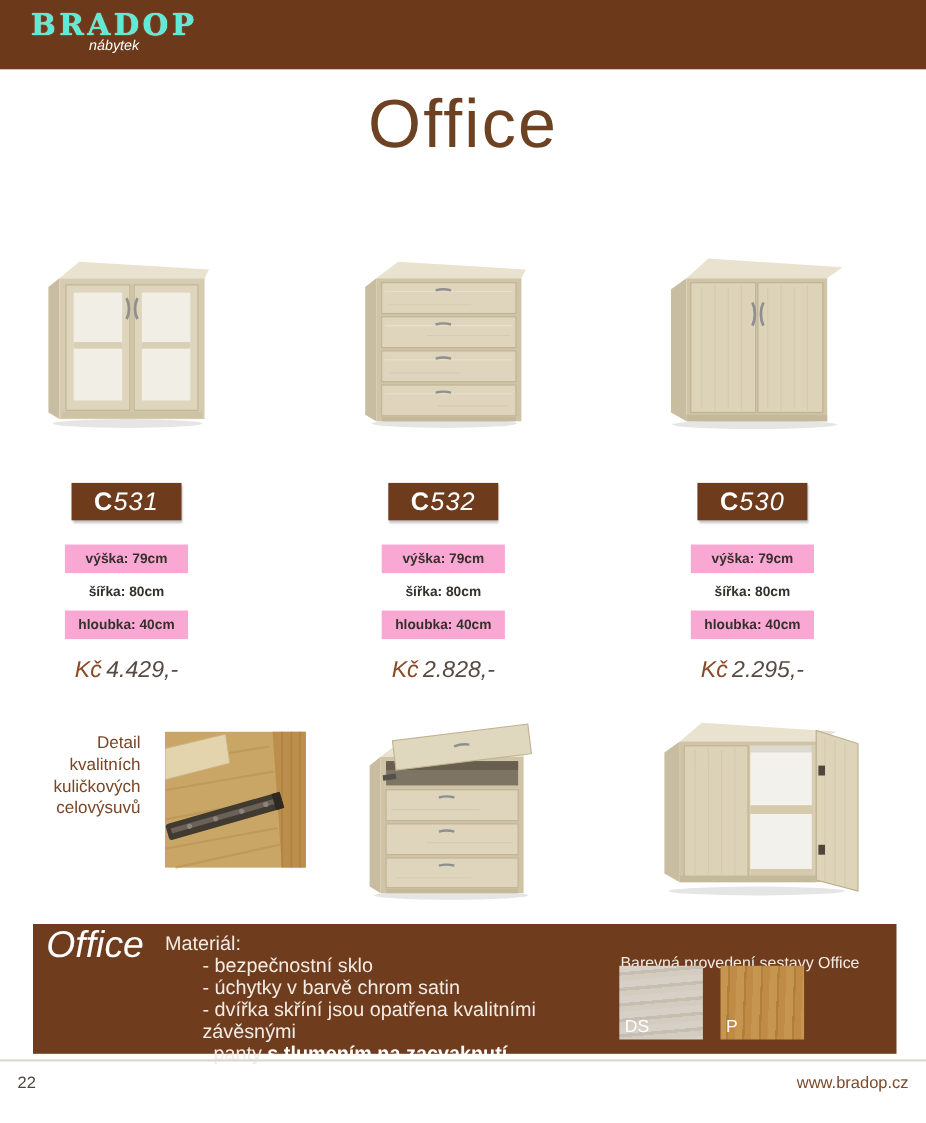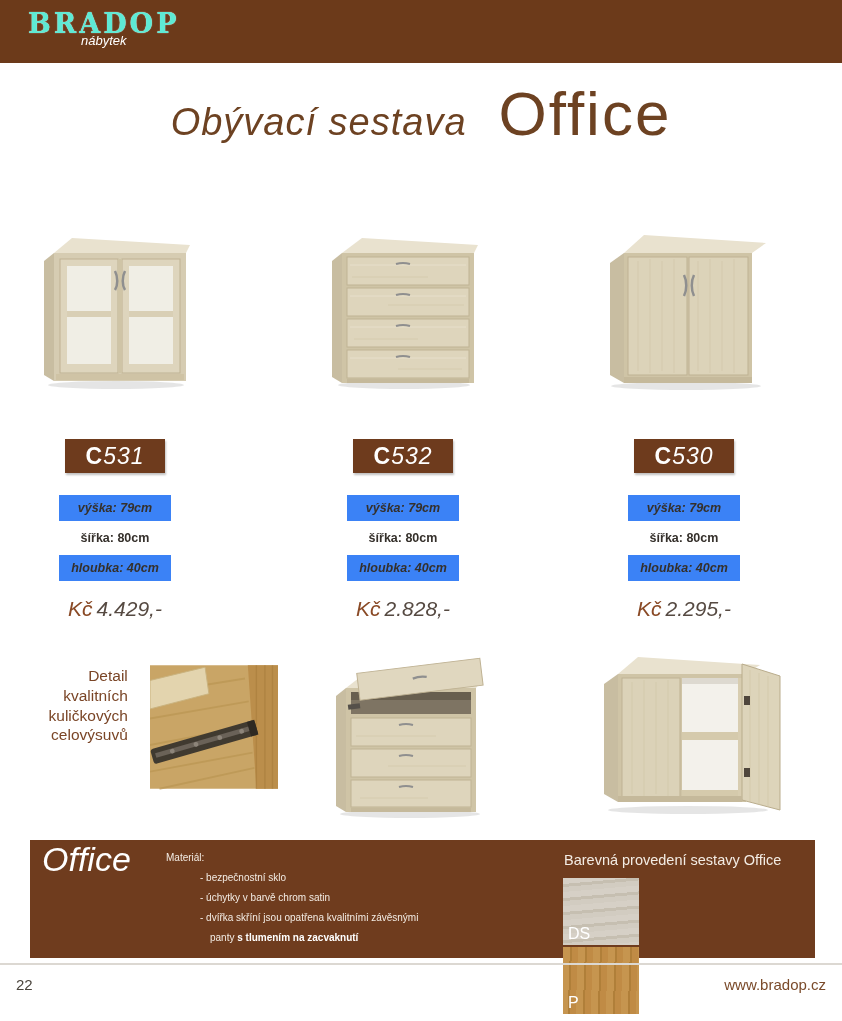--- a/index.html
+++ b/index.html
@@ -18,39 +18,39 @@
   .title-name{font-size:62px;color:#6d4222;letter-spacing:2px;}
   
   .col{position:absolute;top:233px;width:200px;text-align:center;}
   .col1{left:15px;} .col2{left:303px;} .col3{left:584px;}
   .img-box{height:158px;display:flex;align-items:flex-end;justify-content:center;overflow:visible;}
   .code-box{width:100px;height:34px;margin:48px auto 0;background:#6e3b1d;color:#fff;
     display:flex;align-items:center;justify-content:center;box-shadow:1px 2px 2px rgba(0,0,0,.25);}
   .code-c{font-weight:bold;font-size:23px;}
   .code-n{font-size:23px;font-style:italic;font-weight:400;margin-left:1px;letter-spacing:1px;}
   .spec{width:112px;margin:4px auto 0;padding:6px 0;font-size:12.5px;color:#35302b;font-weight:bold;}
-  .spec-alt{background:#3b82f6;font-style:italic;}
+  .spec-alt{background:#f9a8d4;}
   .spec-first{margin-top:22px;}
   .price{margin-top:16px;font-size:21px;font-style:italic;}
   .kc{color:#8a4a26;font-weight:normal;}
   .val{color:#564a42;font-weight:300;margin-left:4px;}
   
   .detail-block{position:absolute;left:48px;top:662px;width:230px;display:flex;gap:22px;}
   .detail-caption{width:84px;text-align:right;color:#7a4526;font-size:15.5px;line-height:1.28;padding-top:4px;}
   .chest-open{position:absolute;left:332px;top:652px;}
   .cabinet-open{position:absolute;left:598px;top:652px;}
   
   .series-footer{position:absolute;left:30px;top:840px;width:785px;height:118px;background:#6f3c1e;color:#fff;}
   .series-name{position:absolute;left:12px;top:0px;font-size:34px;font-style:italic;color:#fff;}
-  .material{position:absolute;left:136px;top:8px;width:400px;font-size:10px;line-height:20px;color:#f3ece4;}
+  .material{position:absolute;left:120px;top:8px;width:400px;font-size:18px;line-height:20px;color:#f3ece4;}
   .material-items{padding-left:34px;}
   .material-last{padding-left:44px;}
   .material-last b{font-weight:bold;color:#fff;}
-  .colors-title{position:absolute;left:534px;top:12px;font-size:14.5px;color:#f3ece4;}
-  .swatch-row{position:absolute;left:533px;top:38px;display:flex;gap:2px;flex-direction:column;}
+  .colors-title{position:absolute;left:534px;top:28px;font-size:14.5px;color:#f3ece4;}
+  .swatch-row{position:absolute;left:533px;top:38px;display:flex;gap:16px;}
   .swatch{width:76px;height:67px;position:relative;}
   .swatch-ds{background:repeating-linear-gradient(175deg,#d6d0c6 0 6px,#c6bfb1 6px 9px,#d2ccc1 9px 14px);}
   .swatch-db{background:repeating-linear-gradient(178deg,#cbbc9b 0 5px,#b5a37c 5px 8px,#c3b392 8px 13px);}
   .swatch-p{background:repeating-linear-gradient(92deg,#c6954f 0 7px,#b07f39 7px 9px,#c08b45 9px 15px);}
   .swatch-label{position:absolute;left:5px;bottom:2px;color:#fff;font-size:16px;}
   
   .bottom-line{position:absolute;left:0;top:963px;width:842px;height:2px;background:#dcd8d2;}
   .page-num{position:absolute;left:16px;top:976px;font-size:15px;color:#4b453d;}
   .website{position:absolute;right:16px;top:976px;font-size:15px;color:#7a4a2a;text-decoration:none;}
 </style>
@@ -58,21 +58,20 @@
 <body>
 
 <div class="header">
   <div class="logo">
     <div class="logo-main">BRADOP</div>
     <div class="logo-sub">nábytek</div>
   </div>
 </div>
 
 <div class="title-row">
-  <span class="title-prefix">Obývací sestava</span>
   <span class="title-name">Office</span>
 </div>
 
 <div class="col col1">
   <div class="img-box">
     <svg width="150" height="158" viewBox="0 0 150 158">
       <ellipse cx="76" cy="152" rx="68" ry="4" fill="rgba(0,0,0,0.10)"></ellipse>
       <polygon points="14,20 32,5 150,12 146,20" fill="#e9e2cf"></polygon>
       <polygon points="4,28 14,20 14,148 4,142" fill="#c8bda1"></polygon>
       <rect x="14" y="20" width="132" height="128" fill="#d6ccb2"></rect>

